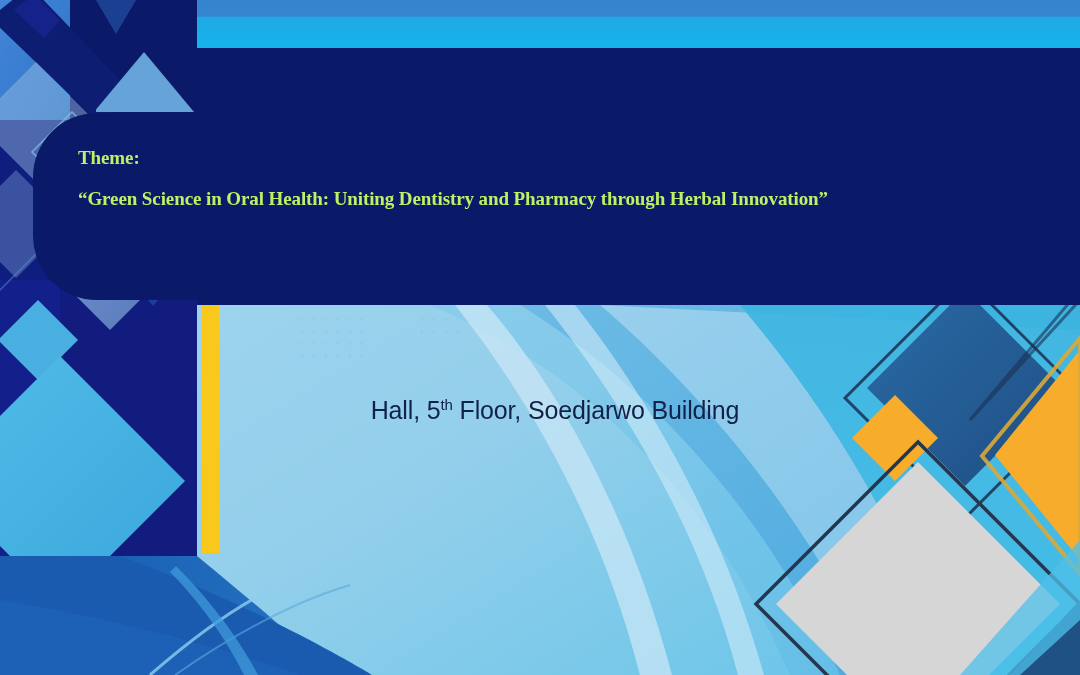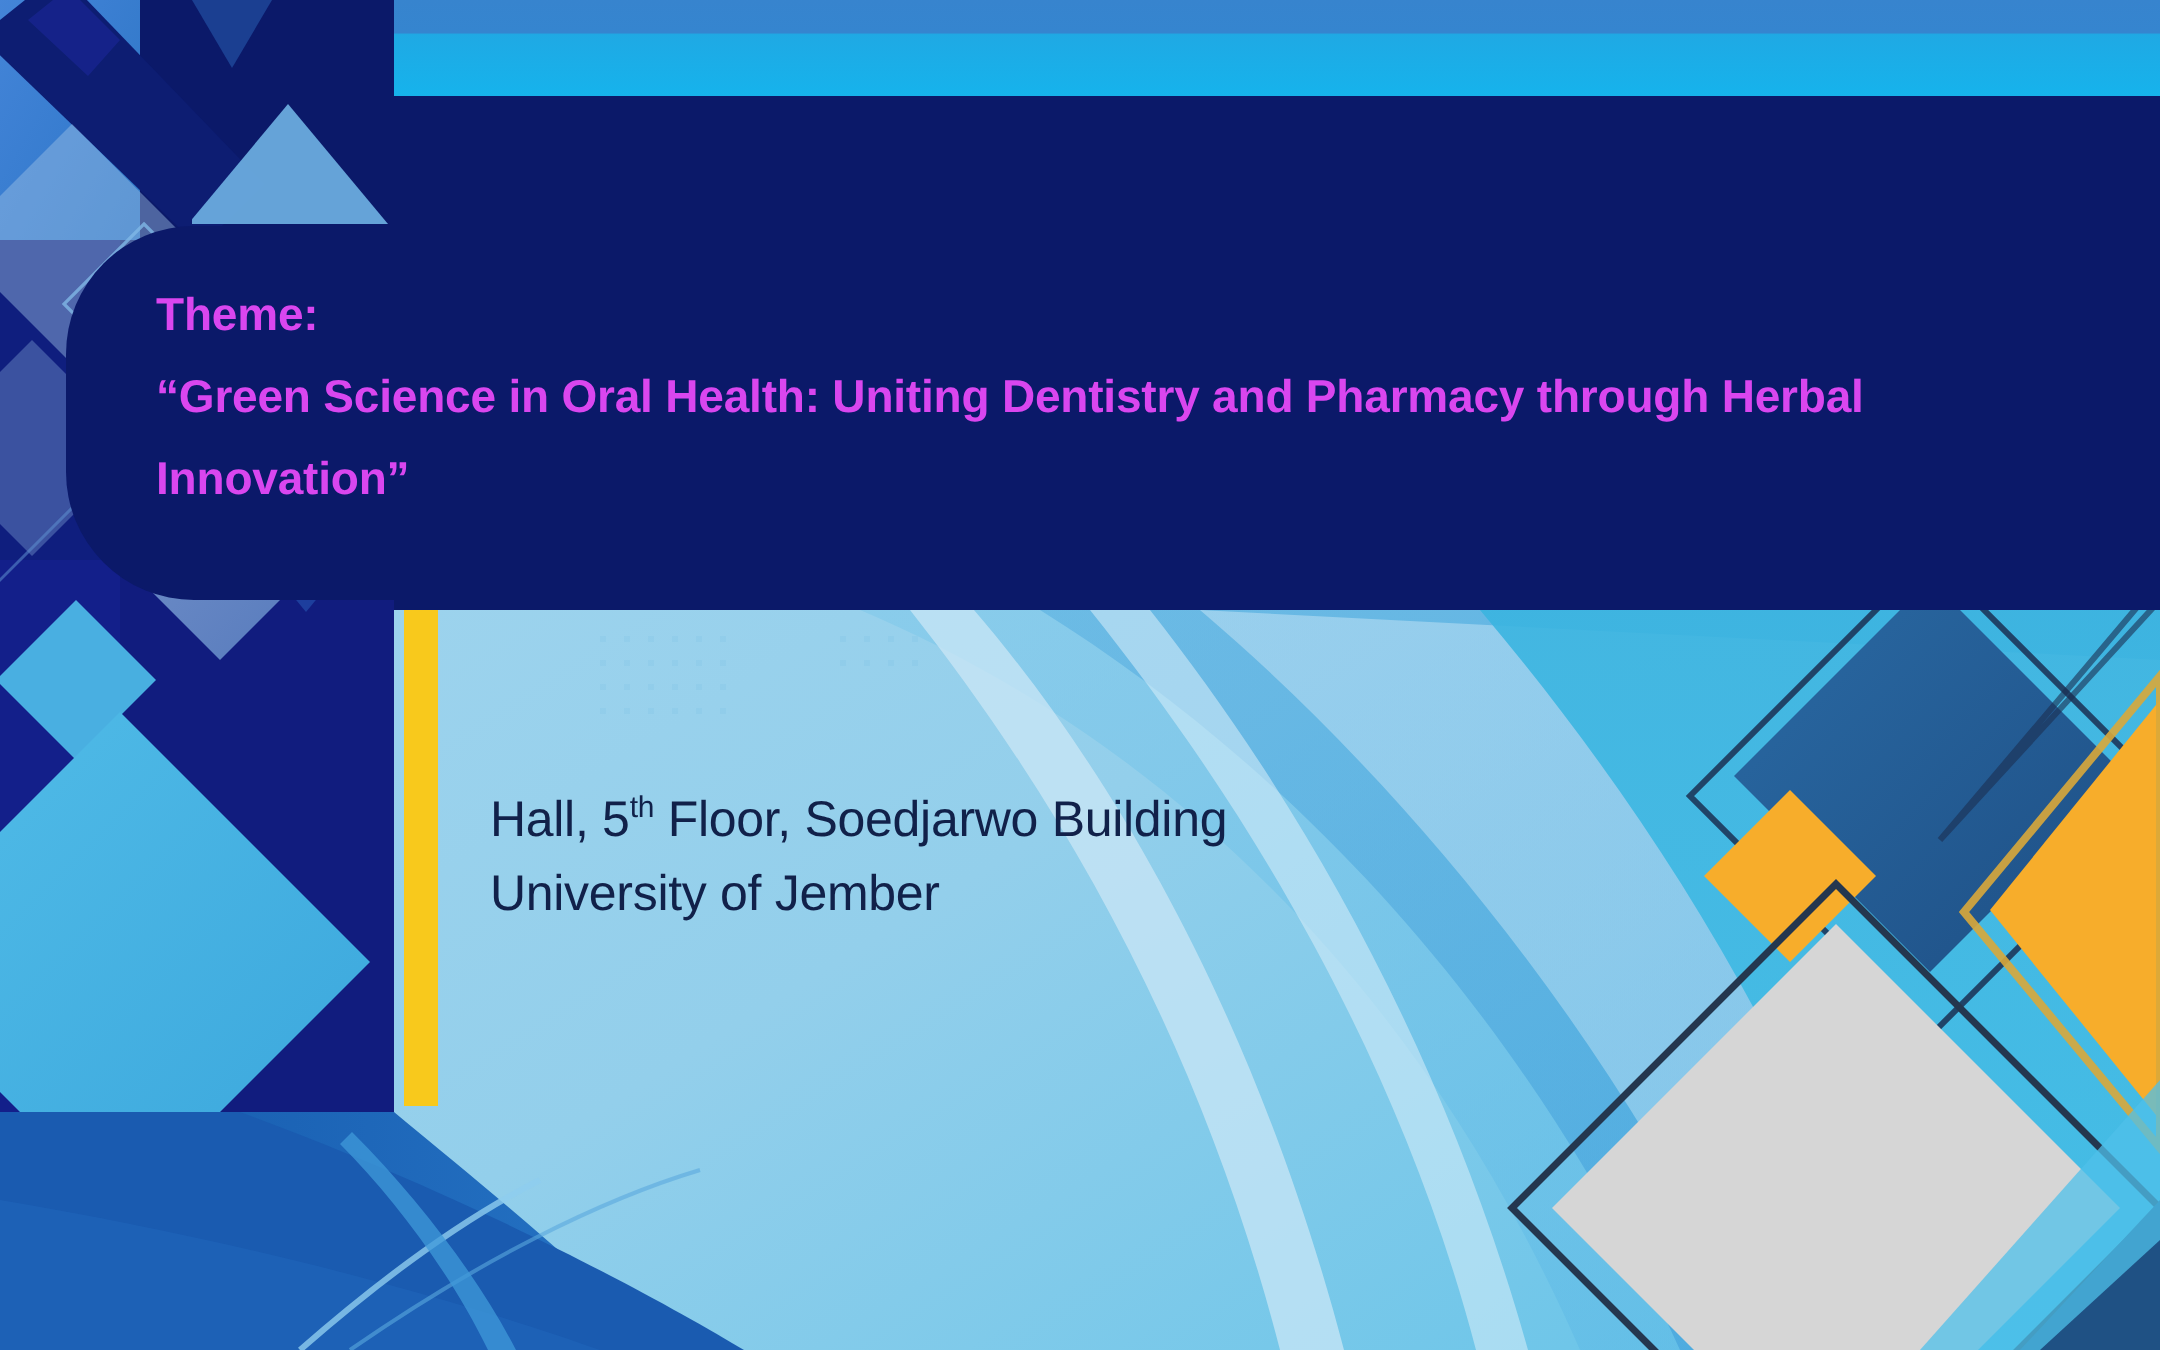--- a/index.html
+++ b/index.html
@@ -57,36 +57,38 @@
 
   
   #theme-panel {
     position:absolute; left:33px; top:113px; width:1047px; height:187px;
     background:#0b1969;
     border-top-left-radius:64px;
     border-bottom-left-radius:64px;
   }
   #theme-text {
     position:absolute; left:45px; top:24px; width:965px;
-    color:#d946ef;
+    color:#bef264;
     font-weight:bold;
-    font-size:23px;
+    font-size:19px;
     line-height:41px;
     letter-spacing:-0.1px;
+    font-family:Liberation Serif, serif;
   }
   #theme-label { display:block; }
   #theme-quote { display:block; }
 
   
   #venue-block {
     position:absolute; left:245px; top:392px; width:620px;
     color:#11214a;
     font-size:25px;
     line-height:36.5px;
     letter-spacing:-0.15px;
+    text-align:center;
   }
   #venue-block .line { display:block; white-space:nowrap; }
   #venue-block sup { font-size:15px; vertical-align:super; line-height:0; }
 
   
   #right-deco { position:absolute; left:0; top:0; width:1080px; height:675px; pointer-events:none; }
   #right-deco svg { position:absolute; inset:0; }
 </style>
 </head>
 <body>
@@ -270,16 +272,15 @@
     <div id="theme-text">
       <span id="theme-label">Theme:</span>
       <span id="theme-quote">“Green Science in Oral Health: Uniting Dentistry and Pharmacy through Herbal Innovation”</span>
     </div>
   </div>
 
   <div id="yellow-bar"></div>
 
   <div id="venue-block">
     <span class="line"><span>Hall, 5</span><sup>th</sup><span> Floor, Soedjarwo Building</span></span>
-    <span class="line">University of Jember</span>
   </div>
 
 </div>
 
 </body></html>

